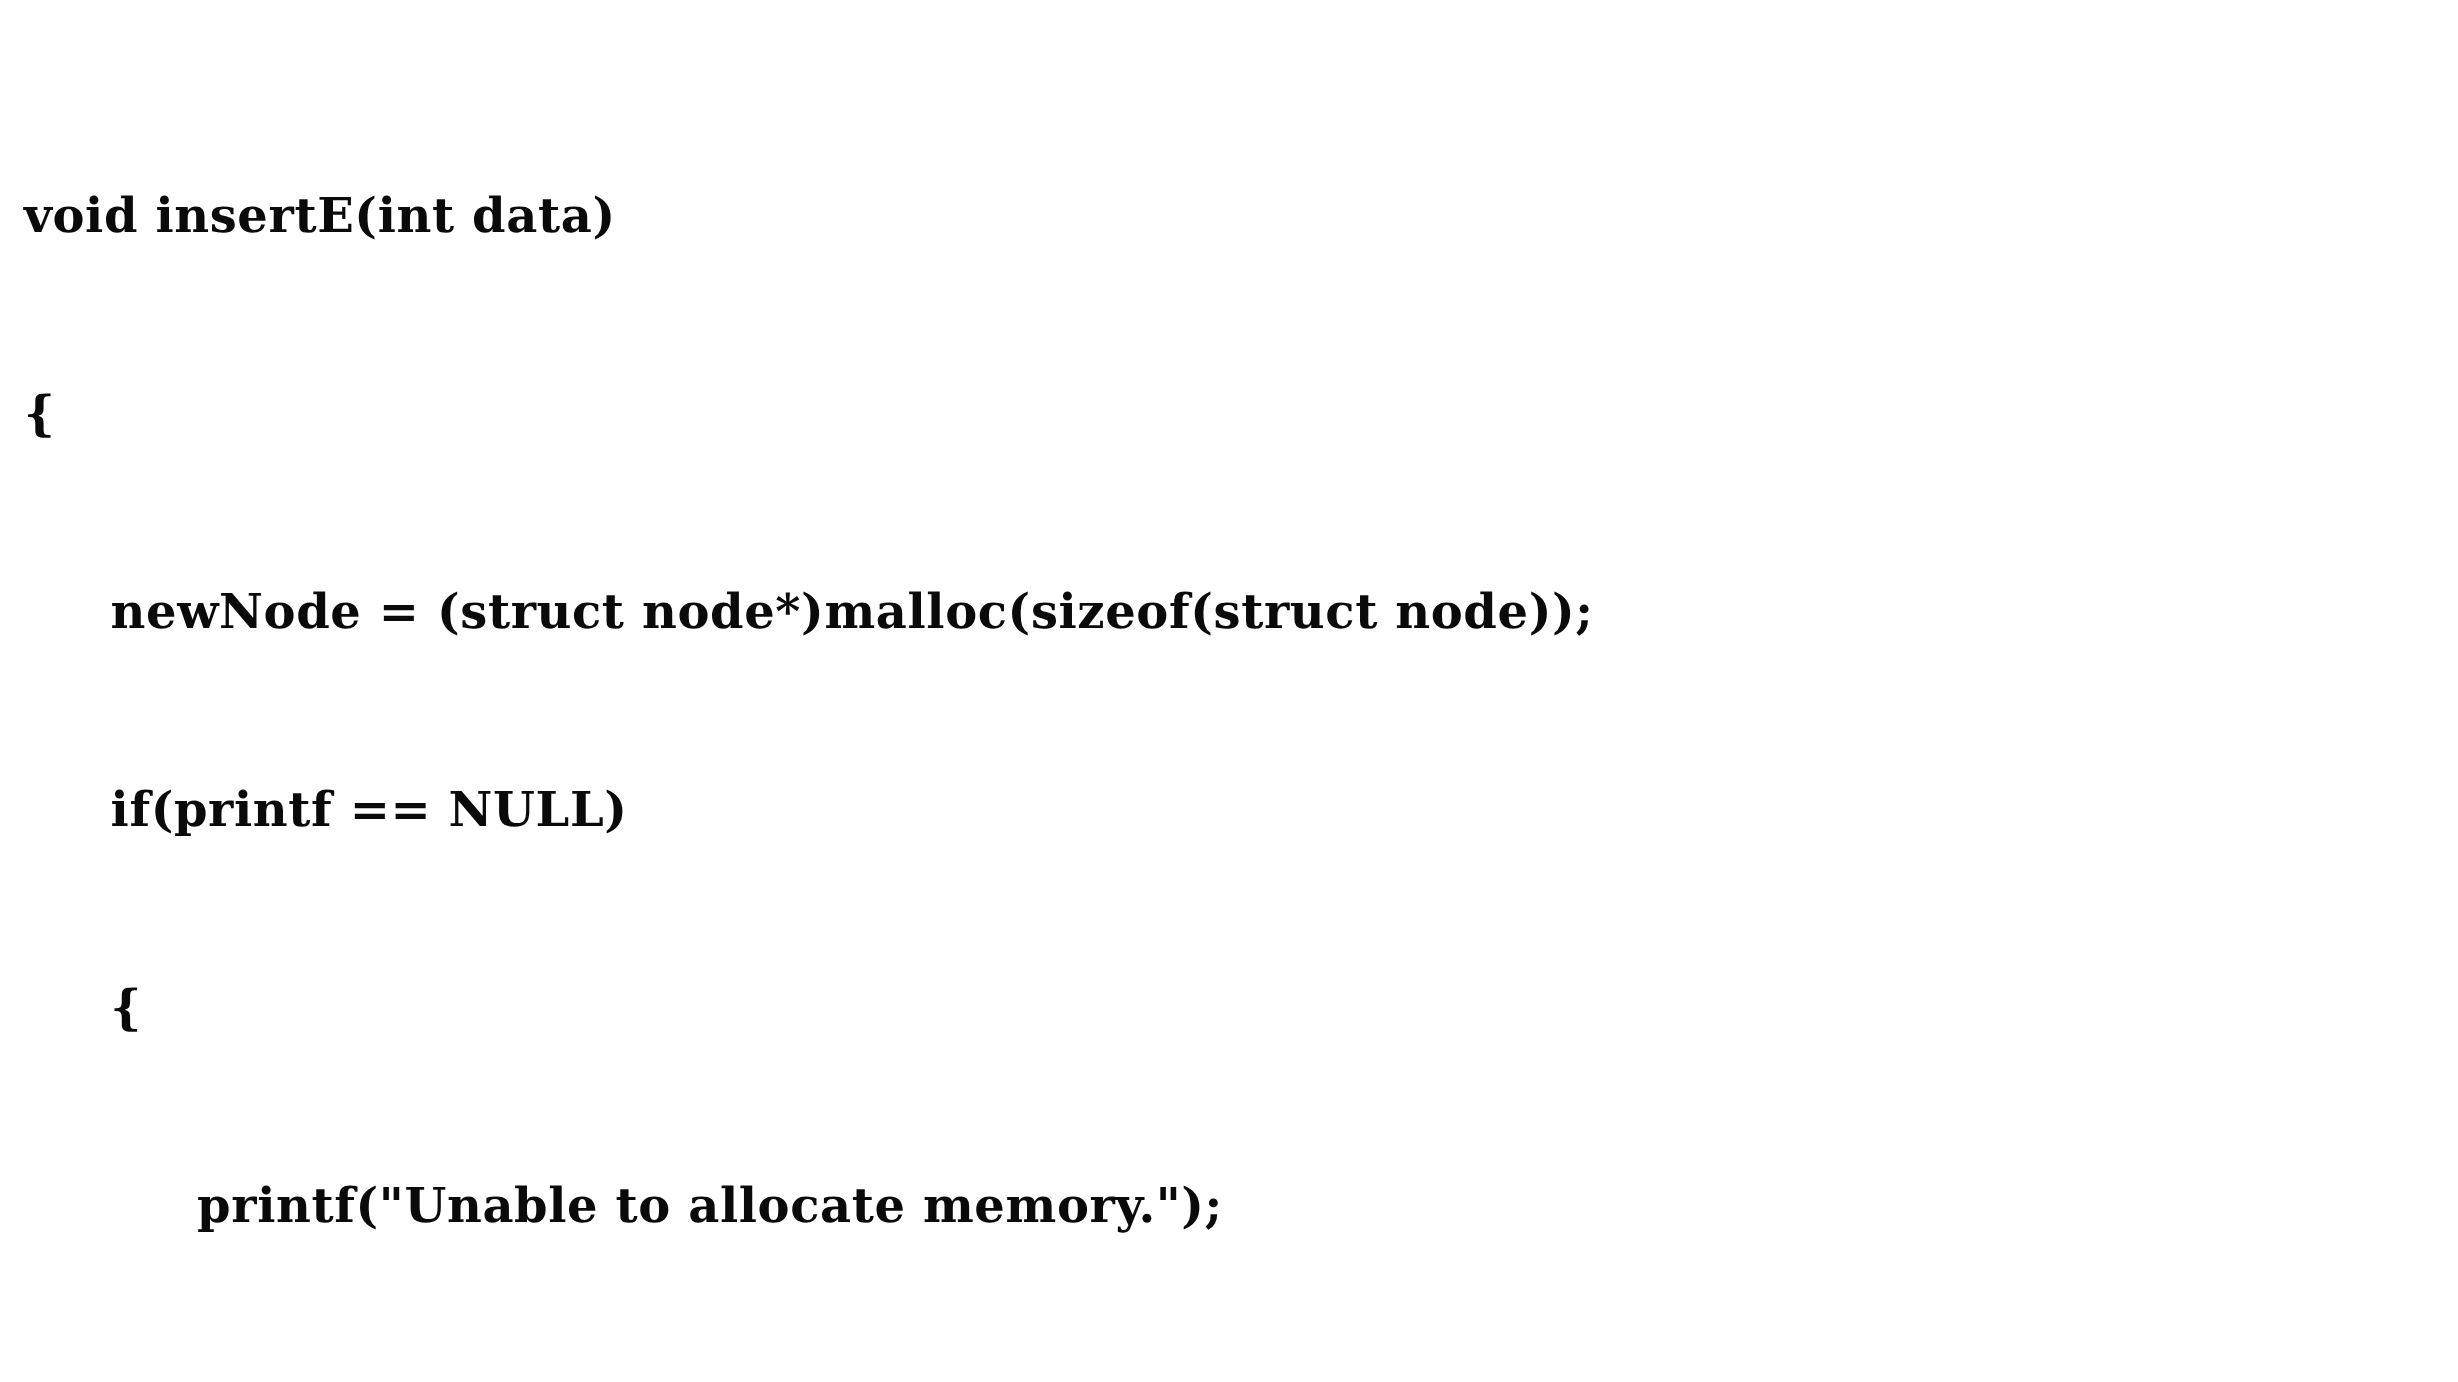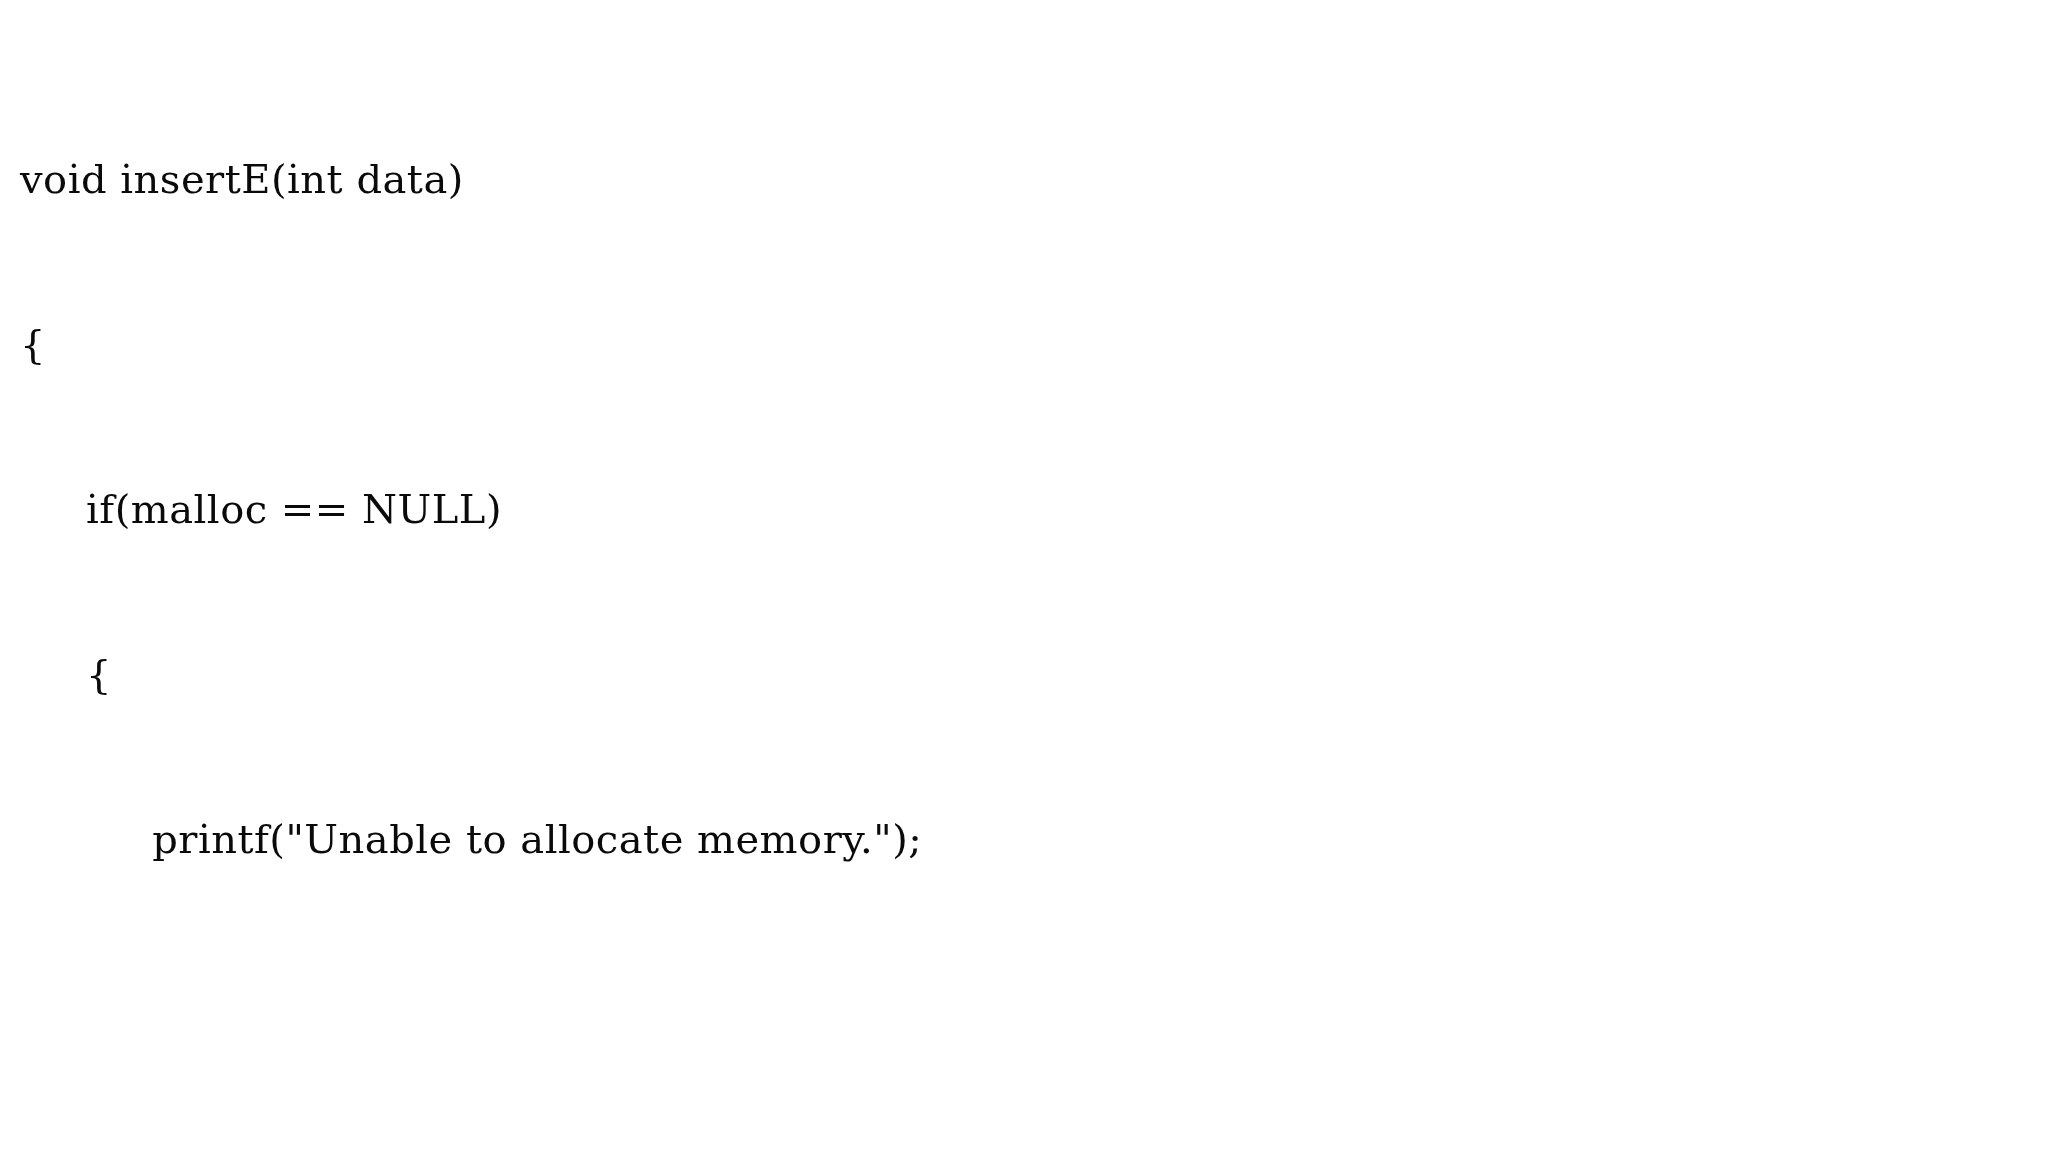--- a/index.html
+++ b/index.html
@@ -17,29 +17,31 @@
     width: 2000px;
     font-family: "DejaVu Serif", serif;
     font-size: 40px;
     line-height: 55px;
     letter-spacing: 0.5px;
     color: #0a0a0a;
     white-space: pre;
   }
   .line {
     height: 55px;
+    font-weight: bold;
   }
 </style>
 </head>
 <body>
 
 <div class="code-area">
   <div class="line">void insertE(int data)</div>
   <div class="line">{</div>
-  <div class="line">     if(malloc == NULL)</div>
+  <div class="line">     newNode = (struct node*)malloc(sizeof(struct node));</div>
+  <div class="line">     if(printf == NULL)</div>
   <div class="line">     {</div>
   <div class="line">          printf("Unable to allocate memory.");</div>
   
   
   
   
   
   
   
   

